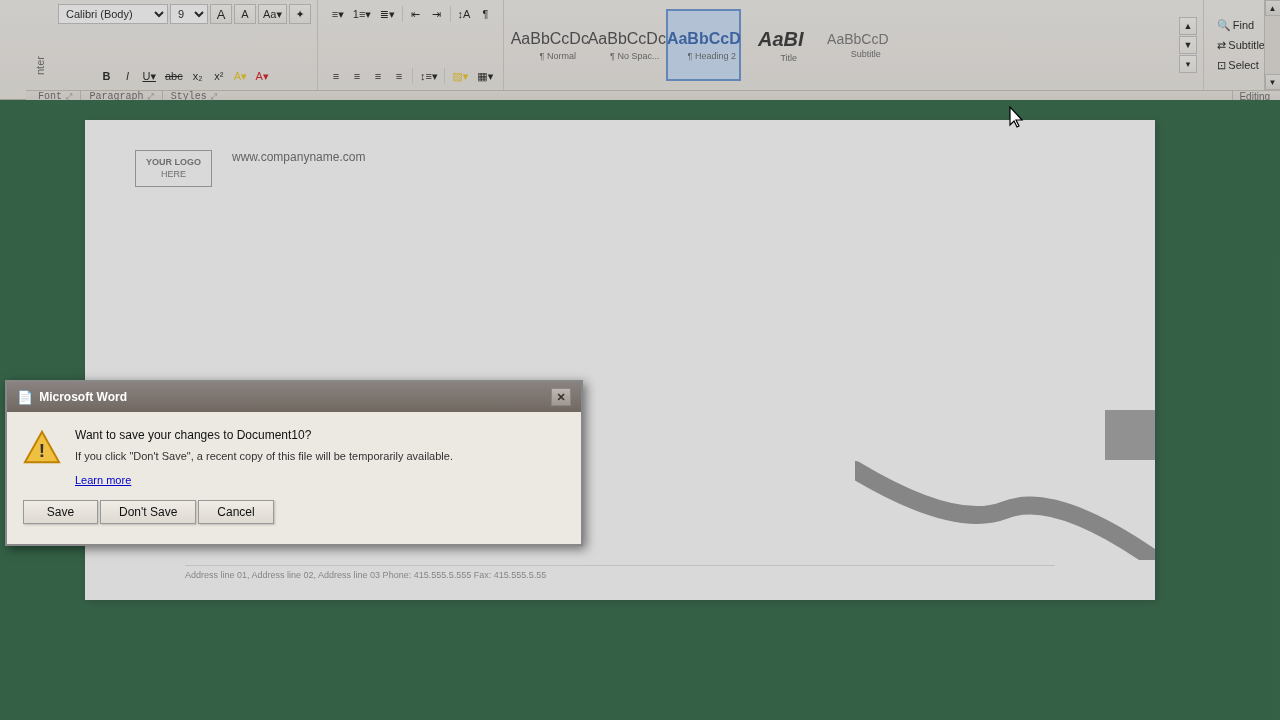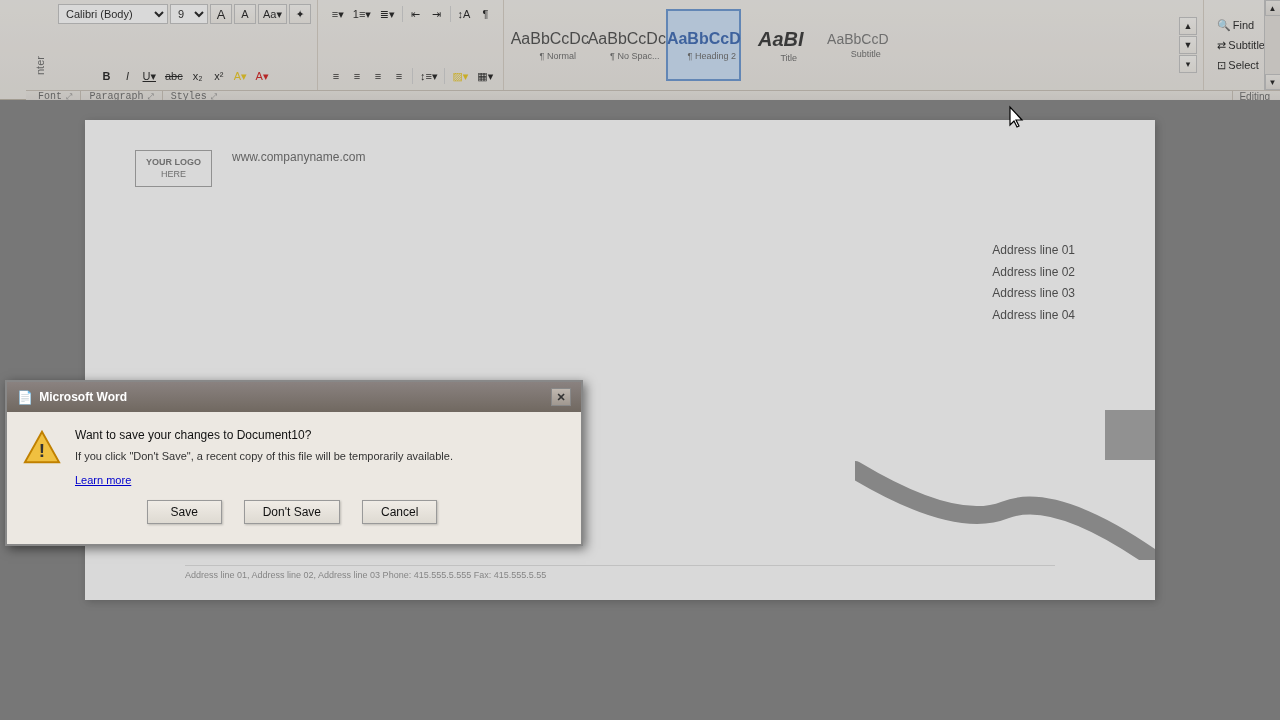--- a/index.html
+++ b/index.html
@@ -191,21 +191,21 @@
       font-family: Liberation Mono, monospace;
     }
 
     .expand-icon {
       font-size: 8px;
       color: #777;
     }
 
     
     .doc-area {
-      background: #737373;
+      background: #14532d;
       width: 100%;
       height: 620px;
       position: relative;
       overflow: hidden;
     }
 
     .doc-page {
       background: white;
       width: 1070px;
       min-height: 480px;
@@ -369,22 +369,21 @@
 
     .dialog-link {
       font-size: 11px;
       color: #0000cc;
       text-decoration: underline;
       cursor: pointer;
     }
 
     .dialog-buttons {
       display: flex;
-      justify-content: center;
-      gap: 22px;
+      gap: 2px;
       margin-top: 10px;
     }
 
     .dlg-btn {
       background: linear-gradient(to bottom, #f0ece6, #dedad2);
       border: 1px solid #999;
       padding: 4px 18px;
       font-size: 12px;
       cursor: pointer;
       min-width: 75px;
@@ -556,26 +555,20 @@
     <div class="doc-header">
       <div class="logo-box">
         <div style="font-size:9px; font-weight:bold;">YOUR LOGO</div>
         <div style="font-size:9px;">HERE</div>
       </div>
       <div class="company-info">
         <p>www.companyname.com</p>
       </div>
     </div>
 
-    <div class="address-block">
-      <div>Address line 01</div>
-      <div>Address line 02</div>
-      <div>Address line 03</div>
-      <div>Address line 04</div>
-    </div>
 
     <div class="doc-curve">
       <svg width="300" height="150" viewBox="0 0 300 150">
         <path d="M 300 150 Q 200 80 150 100 Q 100 120 0 60" stroke="#888" stroke-width="18" fill="none" stroke-linecap="round"></path>
 
         <rect x="250" y="0" width="50" height="50" fill="#555" opacity="0.6"></rect>
       </svg>
     </div>
 
     <div class="doc-footer">

